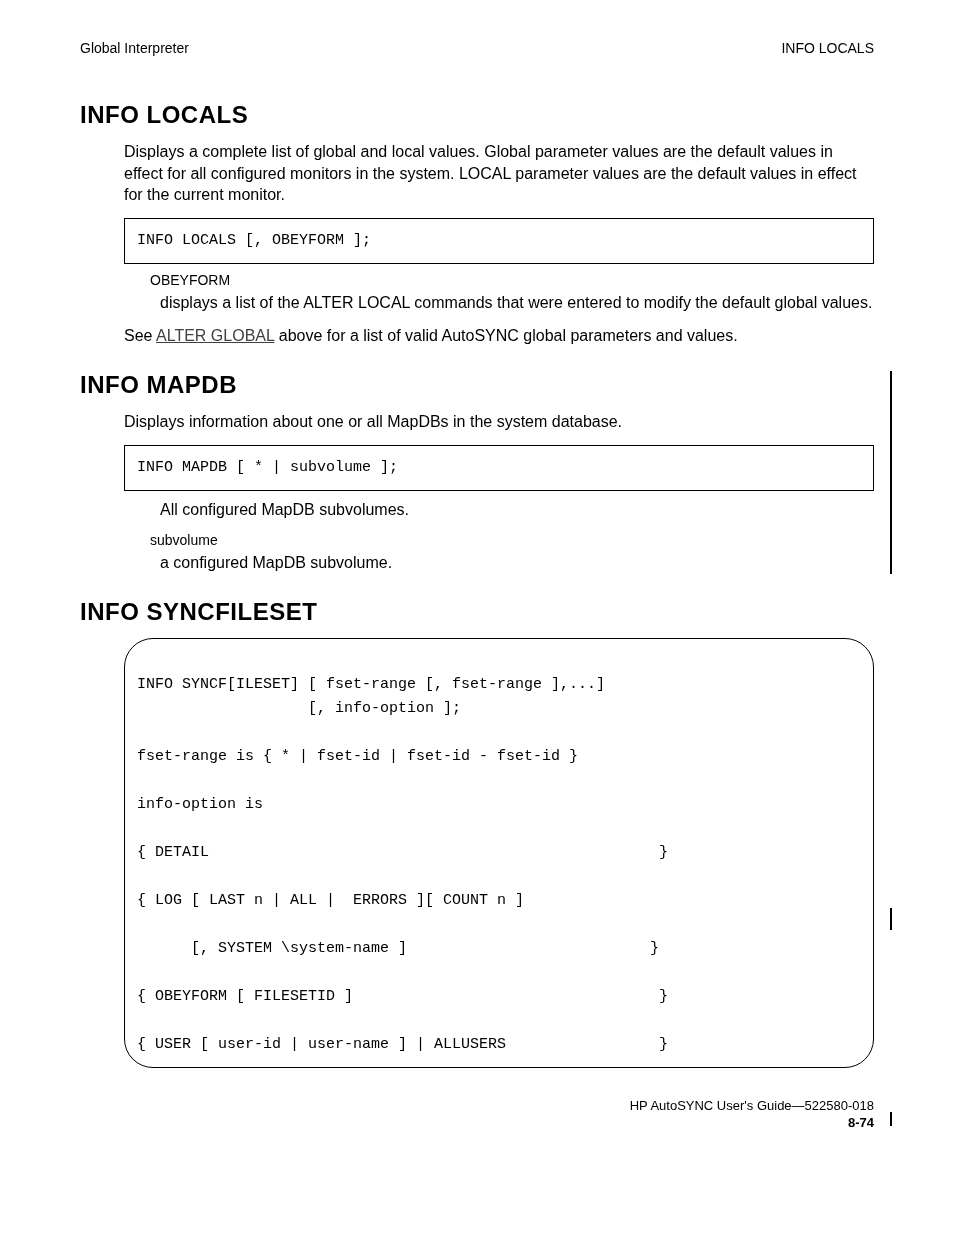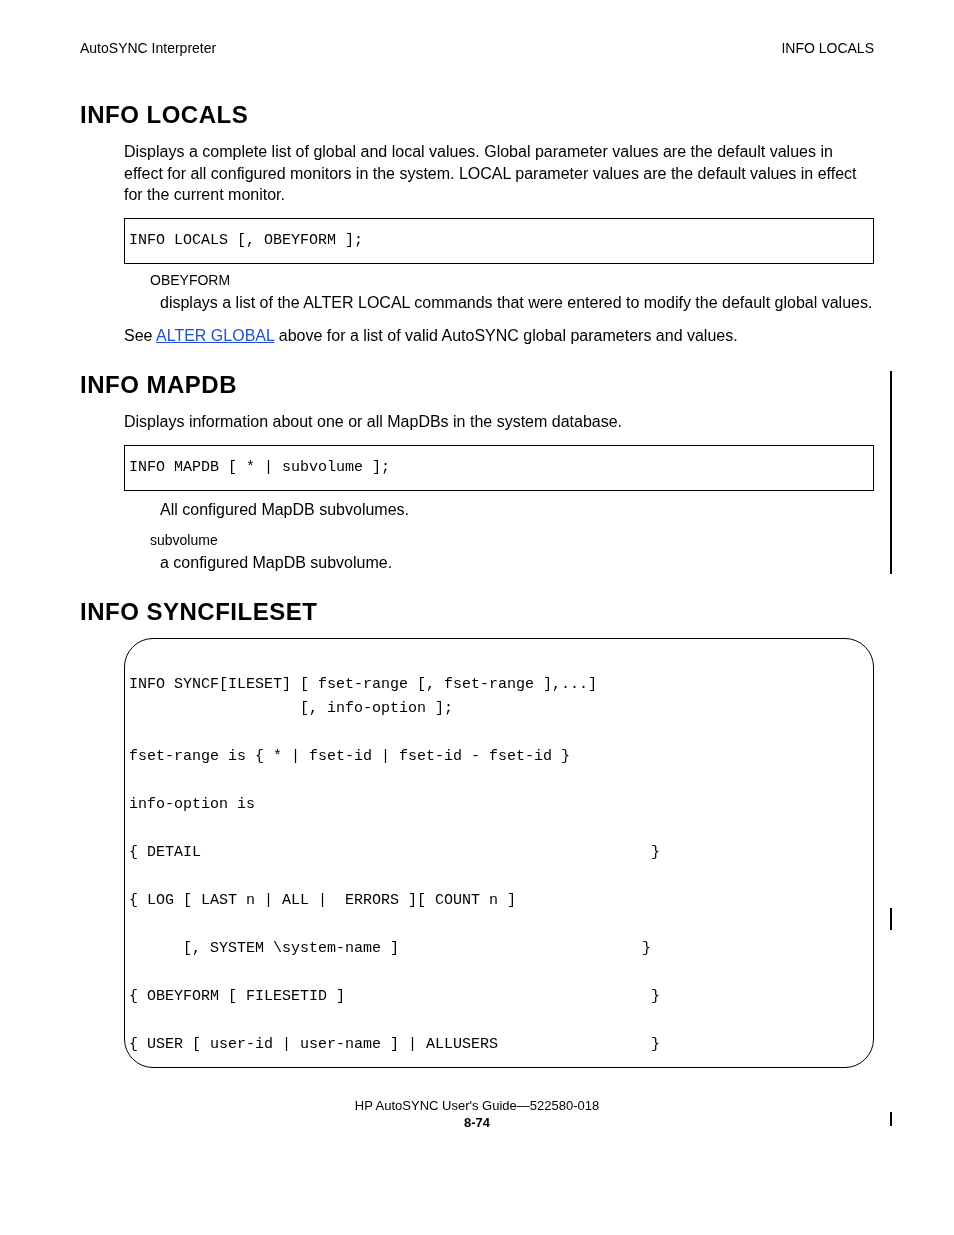--- a/index.html
+++ b/index.html
@@ -23,70 +23,70 @@
     margin: 0 0 12px 0;
     letter-spacing: 0.5px;
   }
   .body-text {
     margin: 0 0 12px 44px;
     line-height: 1.35;
   }
   .code-box {
     border: 1px solid #000;
     margin: 4px 0 8px 44px;
-    padding: 10px 4px;
+    padding: 10px 12px;
     font-family: "Courier New", monospace;
     font-size: 15px;
     line-height: 1.6;
   }
   .param-name {
     margin: 8px 0 4px 70px;
     font-size: 14px;
   }
   .param-desc {
     margin: 0 0 12px 80px;
     line-height: 1.35;
   }
   .ital { }
-  a { color: #1d4ed8; text-decoration: underline; }
+  a { color: #404040; text-decoration: underline; }
   .section {
     position: relative;
     margin-top: 24px;
   }
   .revbar::after {
     content: "";
     position: absolute;
     right: -18px;
     top: 0;
     bottom: 0;
     width: 2px;
     background: #000;
   }
   .footer {
-    text-align: center;
+    text-align: right;
     font-size: 13px;
     margin-top: 30px;
     line-height: 1.3;
     position: relative;
   }
   .footer-bar::after {
     content: "";
     position: absolute;
     right: -18px;
     top: 14px;
     height: 14px;
     width: 2px;
     background: #000;
   }
 </style>
 </head>
 <body>
 
 <div class="header">
-  <span>AutoSYNC Interpreter</span>
+  <span>Global Interpreter</span>
   <span>INFO LOCALS</span>
 </div>
 
 <h1>INFO LOCALS</h1>
 <p class="body-text">Displays a complete list of global and local values. Global parameter values are the default values in effect for all configured monitors in the system. LOCAL parameter values are the default values in effect for the current monitor.</p>
 <div class="code-box">
   <span>INFO LOCALS [, OBEYFORM ];</span>
 </div>
 <p class="param-name">OBEYFORM</p>
 <p class="param-desc">displays a list of the ALTER LOCAL commands that were entered to modify the default global values.</p>

